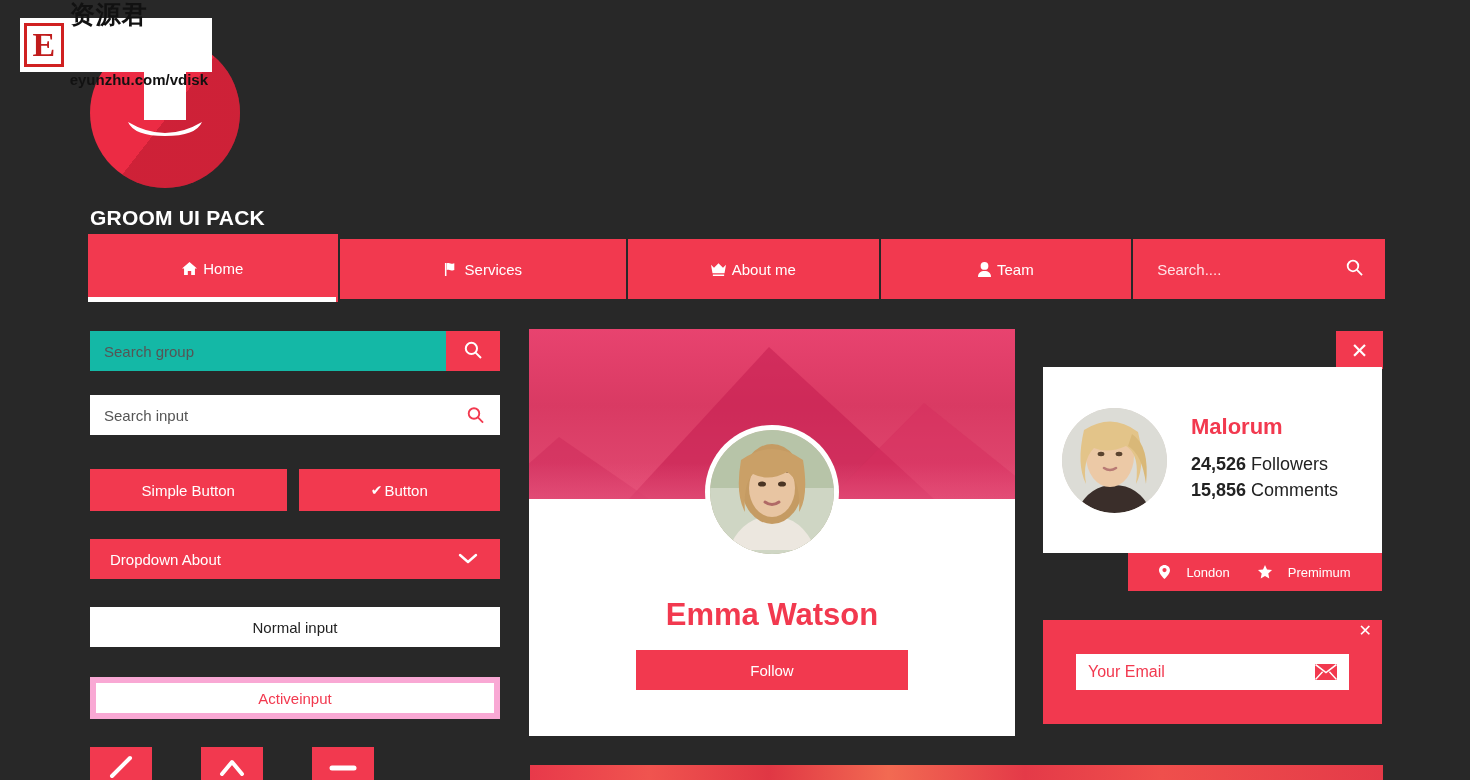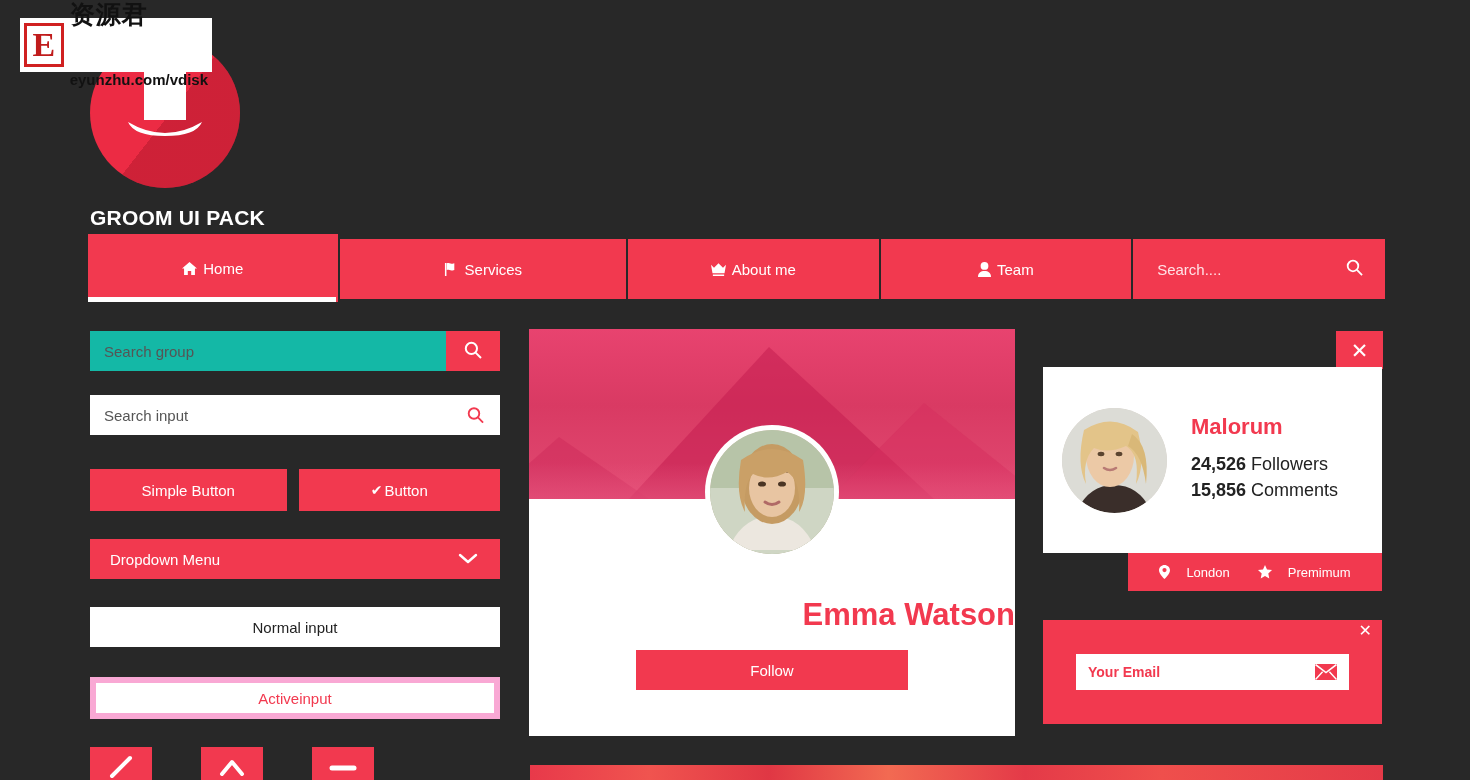--- a/index.html
+++ b/index.html
@@ -165,21 +165,21 @@
   .avatar-wrap {
     position: absolute; left: 50%; top: 96px; transform: translateX(-50%);
     width: 134px; height: 134px; border-radius: 50%; background: #fff; padding: 5px;
     z-index: 5;
   }
   .avatar-img {
     width: 100%; height: 100%; border-radius: 50%; overflow: hidden; position: relative;
     background: #cfc4b2;
   }
   .profile-name {
-    position: absolute; left: 0; right: 0; top: 268px; text-align: right;
+    position: absolute; left: 0; right: 0; top: 268px; text-align: center;
     color: #f2394f; font-size: 31px; font-weight: bold;
   }
   .follow-btn {
     position: absolute; left: 107px; top: 321px; width: 272px; height: 40px;
     background: #f2394f; color: #fff; border: none; cursor: pointer;
     font-size: 15px; font-family: "Liberation Sans", sans-serif;
   }
 
   
   .close-tab {
@@ -214,23 +214,22 @@
   .sub-close {
     position: absolute; right: 10px; top: 3px; background: none; border: none;
     color: #fff; font-size: 16px; cursor: pointer; line-height: 1;
   }
   .sub-field {
     position: absolute; left: 33px; top: 34px; width: 273px; height: 36px;
     background: #fff; display: flex; align-items: center;
   }
   .sub-field input {
     flex: 1; border: none; outline: none; background: transparent;
-    padding: 0 12px; font-size: 14px; color: #f2394f;
+    padding: 0 12px; font-size: 16px; color: #f2394f;
     font-family: "Liberation Sans", sans-serif;
-    font-weight: bold;
   }
   .sub-field input::placeholder { color: #f2394f; opacity: 1; }
   .sub-send { margin-right: 12px; display: flex; cursor: pointer; }
 
   
   .bottom-strip {
     position: absolute; left: 530px; top: 765px; width: 853px; height: 15px;
     background: linear-gradient(90deg,#e8394a 0%,#f0544f 14%,#e03744 28%,#f26a52 42%,#e43a48 58%,#ef4f4c 74%,#e43a48 100%);
     overflow: hidden;
   }
@@ -334,21 +333,21 @@
 
     <div class="btn-row">
       <button class="btn btn-simple">Simple Button</button>
       <button class="btn btn-check">
         <span class="ck">✔</span>
         <span>Button</span>
       </button>
     </div>
 
     <div class="dropdown">
-      <span>Dropdown Menu</span>
+      <span>Dropdown About</span>
       <span>
         <svg width="20" height="13" viewBox="0 0 20 13" fill="none" stroke="#fff" stroke-width="2.4" stroke-linecap="round" stroke-linejoin="round">
           <polyline points="2,3 10,10 18,3"></polyline>
         </svg>
       </span>
     </div>
 
     <input class="normal-input" placeholder="Normal input" style="">
 
     <input class="active-input" placeholder="Activeinput" style="">

